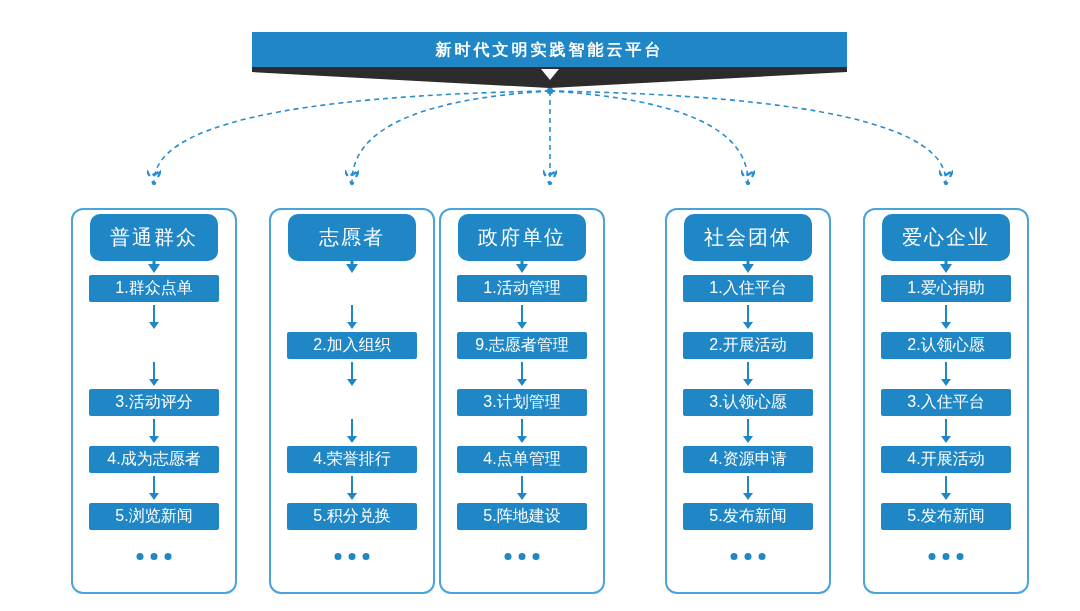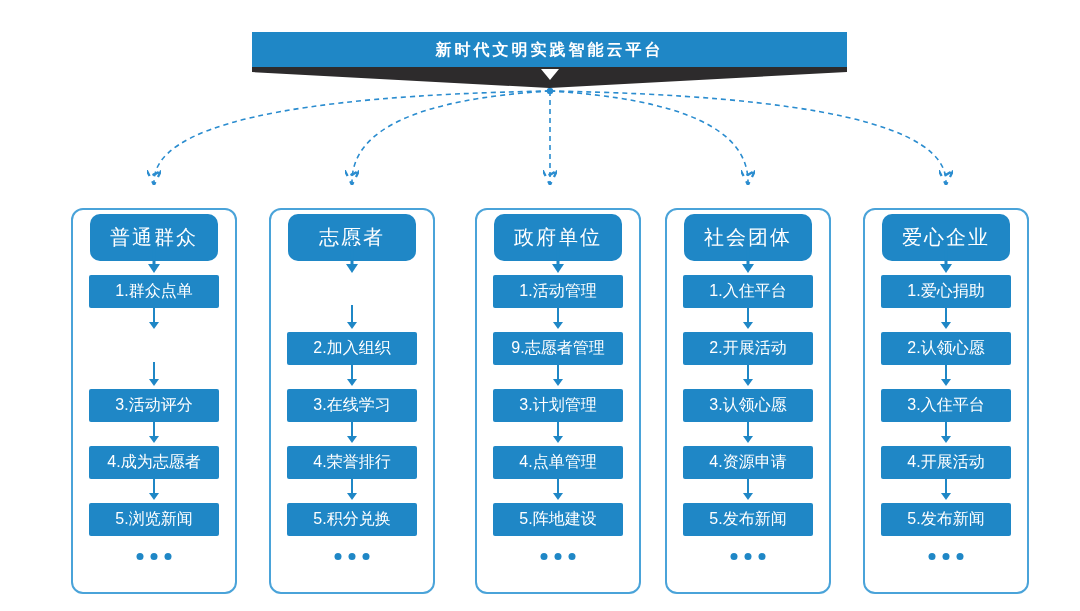--- a/index.html
+++ b/index.html
@@ -37,21 +37,21 @@
   .col-box{
     position:absolute;left:7px;top:23px;width:162px;height:382px;
     border:2px solid var(--border);border-radius:12px;background:#fff;z-index:1;
   }
   .col-header{
     position:absolute;left:26px;top:5px;width:128px;height:47px;z-index:2;
     background:var(--blue);border-radius:10px;color:#fff;font-size:20px;
     font-weight:normal;letter-spacing:2px;display:flex;align-items:center;justify-content:center;margin-top:24px;
   }
   .item{
-    position:absolute;left:25px;width:130px;height:33px;z-index:2;
+    position:absolute;left:25px;width:130px;height:27px;z-index:2;
     background:var(--blue);border-radius:2px;color:#fff;font-size:16px;
     display:flex;align-items:center;justify-content:center;white-space:nowrap;
   }
   .i1{top:90px}.i2{top:147px}.i3{top:204px}.i4{top:261px}.i5{top:318px}
   
   .arr{position:absolute;left:50%;transform:translateX(-50%);width:14px;z-index:2;}
   .arr::before{content:"";position:absolute;left:50%;transform:translateX(-50%);
     top:0;width:2px;height:calc(100% - 7px);background:var(--blue);}
   .arr::after{content:"";position:absolute;left:50%;transform:translateX(-50%);
     bottom:0;width:0;height:0;border-left:5px solid transparent;
@@ -108,33 +108,32 @@
       </div>
   </div>
 
   <div class="col" style="left:262px">
     <div class="col-box"></div>
     <div class="col-header">志愿者</div>
     <div class="arr big"></div>
     <div class="arr a1"></div>
     <div class="item i2">2.加入组织</div>
     <div class="arr a2"></div>
-    <div class="item i3">3.在线学习</div>
     <div class="arr a3"></div>
     <div class="item i4">4.荣誉排行</div>
     <div class="arr a4"></div>
     <div class="item i5">5.积分兑换</div>
     <div class="dots">
         <i></i>
         <i></i>
         <i></i>
       </div>
   </div>
 
-  <div class="col" style="left:468px">
+  <div class="col" style="left:432px">
     <div class="col-box"></div>
     <div class="col-header">政府单位</div>
     <div class="arr big"></div>
     <div class="item i1">1.活动管理</div>
     <div class="arr a1"></div>
     <div class="item i2">9.志愿者管理</div>
     <div class="arr a2"></div>
     <div class="item i3">3.计划管理</div>
     <div class="arr a3"></div>
     <div class="item i4">4.点单管理</div>

